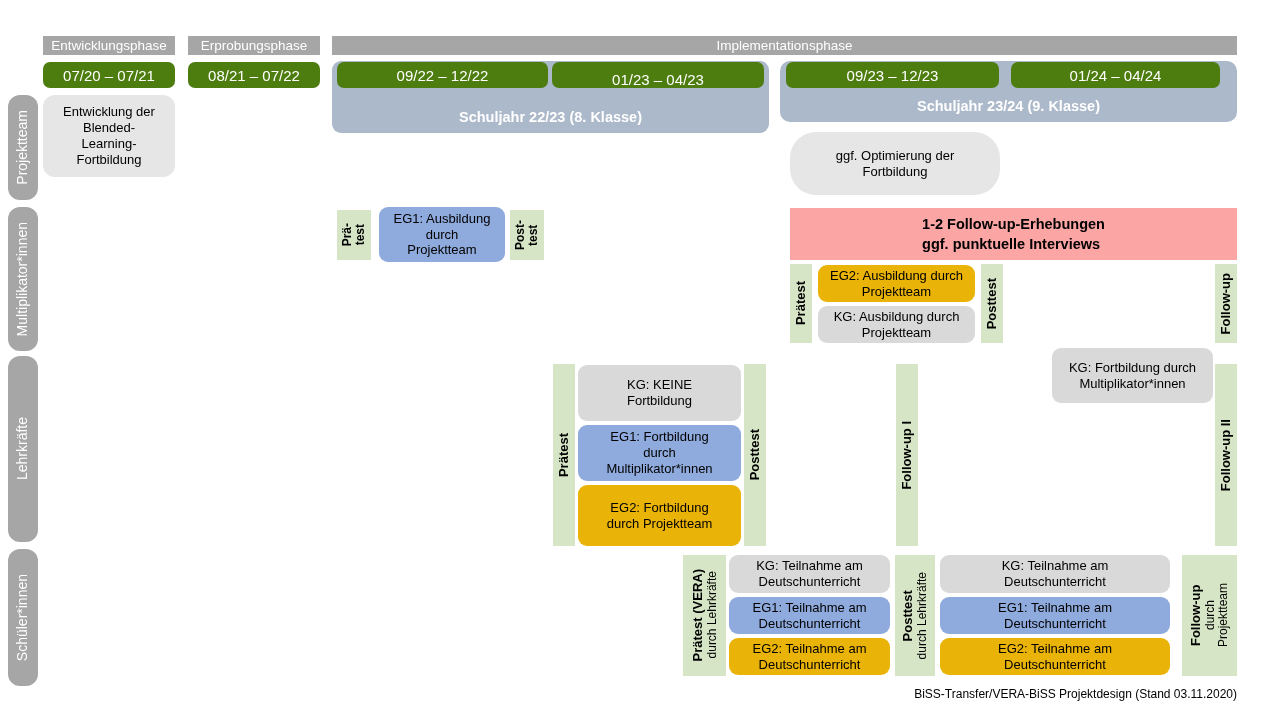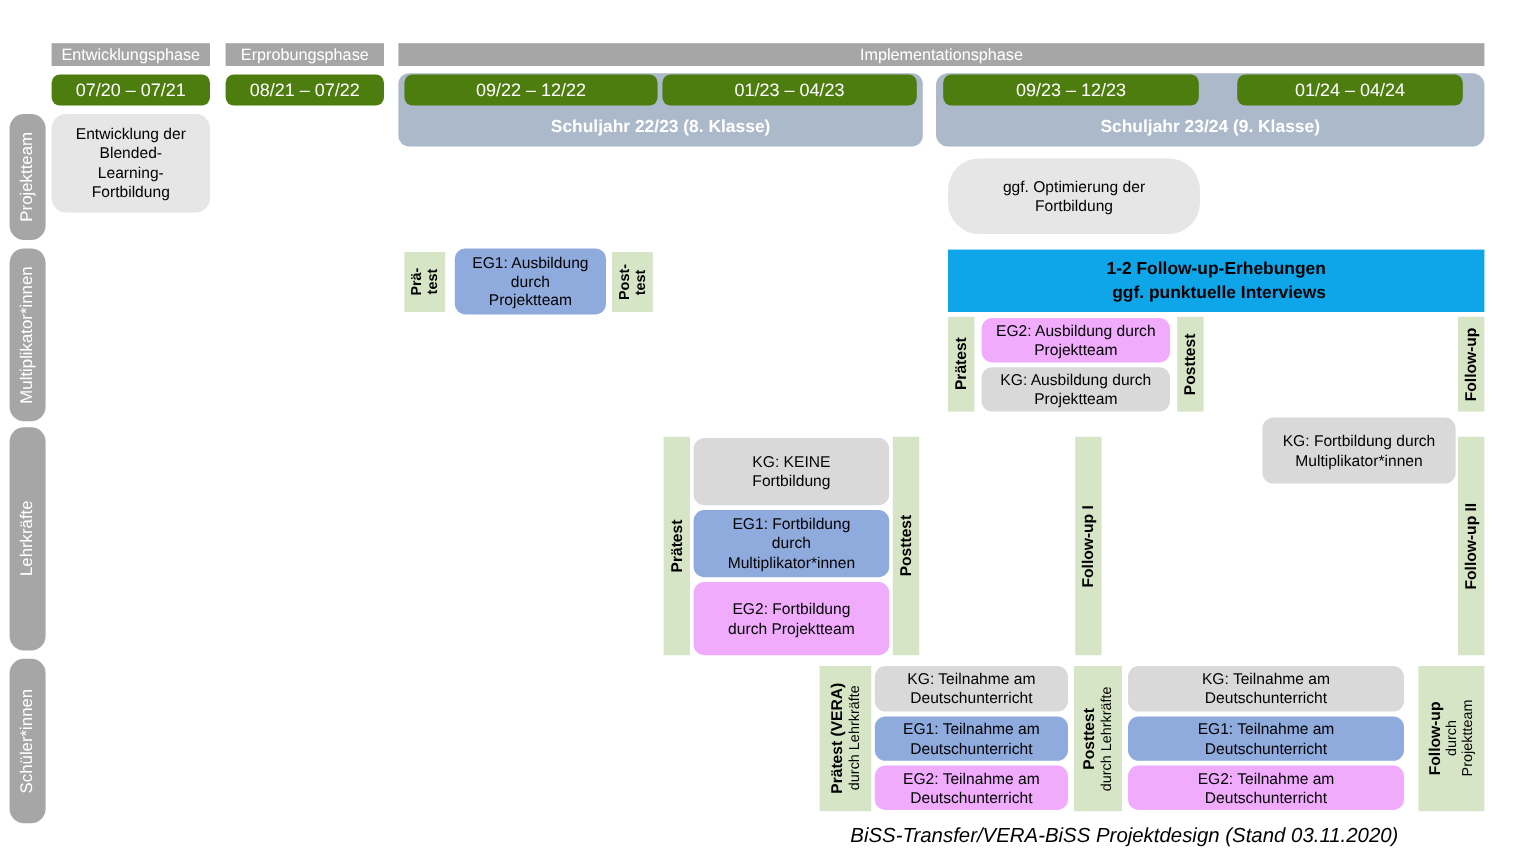--- a/index.html
+++ b/index.html
@@ -12,75 +12,75 @@
   .date-bar  { background:#4d7c0f; color:#fff; font-size:15px; border-radius:7px;
                display:flex; align-items:center; justify-content:center; }
   .band      { background:#ACB9CA; border-radius:9px; color:#fff; font-weight:bold; font-size:14.5px;
                display:flex; align-items:flex-end; justify-content:center; padding-bottom:8px; }
   .box       { border-radius:9px; font-size:13px; line-height:1.22; white-space:pre-line;
                display:flex; align-items:center; justify-content:center; text-align:center; padding:2px 4px; }
   .round12   { border-radius:12px; }
   .lightgray { background:#E7E6E6; }
   .gray      { background:#D9D9D9; }
   .blue1     { background:#8FAADC; }
-  .blue2     { background:#f0abfc; }
+  .blue2     { background:#eab308; }
 
-  .biggreen  { background:#0ea5e9; font-weight:bold; font-size:14.5px; line-height:1.4; white-space:pre-line;
-               display:flex; align-items:center; justify-content:center; text-align:right; }
+  .biggreen  { background:#fca5a5; font-weight:bold; font-size:14.5px; line-height:1.4; white-space:pre-line;
+               display:flex; align-items:center; justify-content:center; text-align:left; }
   .greenbar  { background:#D6E5C5; display:flex; align-items:center; justify-content:center; }
   .vtext     { writing-mode:vertical-rl; transform:rotate(180deg); text-align:center; line-height:1.12; }
   .vtext span { display:block; }
   .greenbar .vtext { font-weight:bold; font-size:13px; }
   .greenbar.small .vtext { font-size:12px; }
   .vtext .sub { font-weight:normal; font-size:12px; }
 
   .vlabel    { background:#A6A6A6; border-radius:12px; color:#fff;
                display:flex; align-items:center; justify-content:center; }
   .vlabel .vtext { font-size:14px; font-weight:normal; }
 
-  .caption   { font-style:italic; font-size:17px; text-align:center; color:#000; }
+  .caption   { font-size:12px; text-align:right; color:#000; }
 </style>
 </head>
 <body>
 
 <div class="stage">
 
   <div class="abs phase-bar" style="left:43px; top:36px; width:132px; height:19px;">
     <span>Entwicklungsphase</span>
   </div>
   <div class="abs phase-bar" style="left:188px; top:36px; width:132px; height:19px;">
     <span>Erprobungsphase</span>
   </div>
   <div class="abs phase-bar" style="left:332px; top:36px; width:905px; height:19px;">
     <span>Implementationsphase</span>
   </div>
 
-  <div class="abs band" style="left:332px; top:61px; width:437px; height:61px;">
+  <div class="abs band" style="left:332px; top:61px; width:437px; height:72px;">
     <span>Schuljahr 22/23 (8. Klasse)</span>
   </div>
   <div class="abs band" style="left:780px; top:61px; width:457px; height:61px;border-radius:10px;">
     <span>Schuljahr 23/24 (9. Klasse)</span>
   </div>
 
   <div class="abs date-bar" style="left:43px; top:62px; width:132px; height:26px;">
     <span>07/20 – 07/21</span>
   </div>
   <div class="abs date-bar" style="left:188px; top:62px; width:132px; height:26px;">
     <span>08/21 – 07/22</span>
   </div>
   <div class="abs date-bar" style="left:337px; top:62px; width:211px; height:26px;">
     <span>09/22 – 12/22</span>
   </div>
-  <div class="abs date-bar" style="left:552px; top:62px; width:212px; height:26px;">
+  <div class="abs date-bar" style="left:552px; top:62px; width:212px; height:26px;align-items:flex-end;">
     <span>01/23 – 04/23</span>
   </div>
   <div class="abs date-bar" style="left:786px; top:62px; width:213px; height:26px;justify-content:center;">
     <span>09/23 – 12/23</span>
   </div>
-  <div class="abs date-bar" style="left:1011px; top:62px; width:188px; height:26px;margin-left:20px;">
+  <div class="abs date-bar" style="left:1011px; top:62px; width:209px; height:26px;">
     <span>01/24 – 04/24</span>
   </div>
 
   <div class="abs vlabel" style="left:8px; top:95px; width:30px; height:105px;">
     <div class="vtext">Projektteam</div>
   </div>
   <div class="abs vlabel" style="left:8px; top:207px; width:30px; height:144px;">
     <div class="vtext">Multiplikator*innen</div>
   </div>
   <div class="abs vlabel" style="left:8px; top:356px; width:30px; height:186px;">

